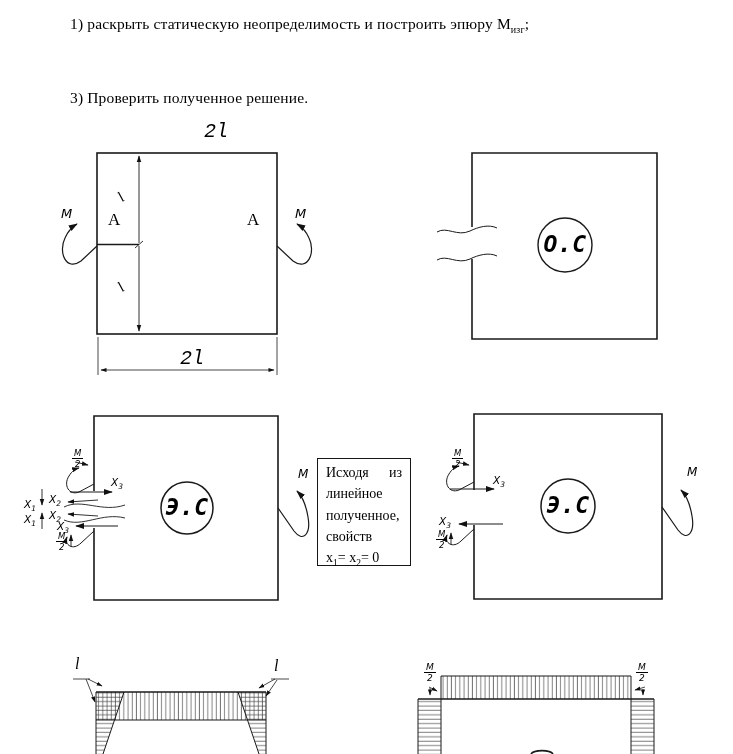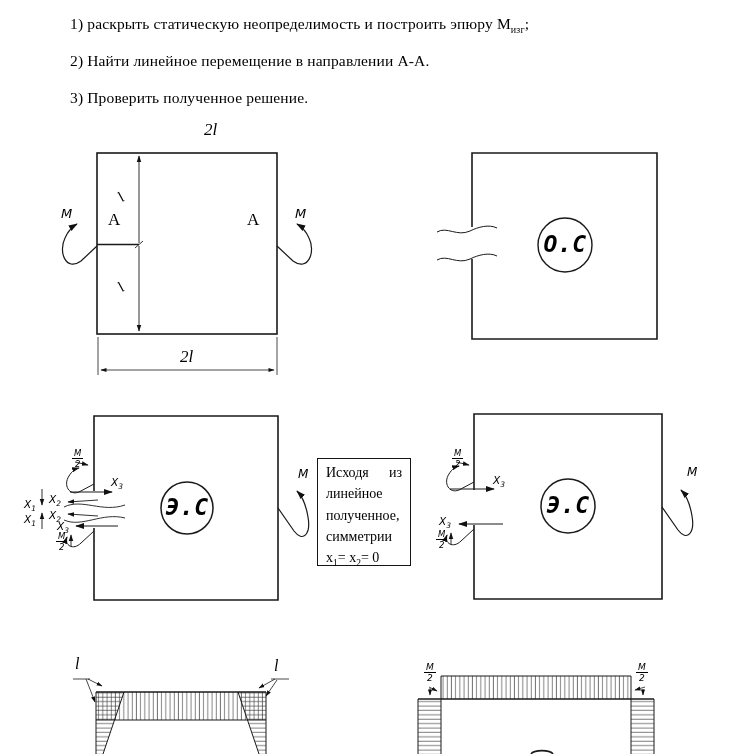--- a/index.html
+++ b/index.html
@@ -2,21 +2,21 @@
 <html><head>
 <meta charset="utf-8">
 <style>
   html,body{margin:0;padding:0;background:#fff;}
   #page{position:relative;width:733px;height:754px;background:#ffffff;overflow:hidden;
         font-family:"Liberation Serif",serif;color:#000;}
   .task{position:absolute;left:70px;font-size:15.5px;white-space:nowrap;letter-spacing:.15px;}
   .task sub{font-size:10px;}
   svg.linework{position:absolute;left:0;top:0;}
   .lbl{position:absolute;white-space:nowrap;}
-  .dim{font-family:Liberation Serif, serif;font-style:italic;font-size:17px;}
+  .dim{font-family:Liberation Mono, monospace;font-style:italic;font-size:20px;}
   .dimsm{font-family:"Liberation Serif",serif;font-style:italic;font-size:16px;}
   .rot{font-family:"Liberation Serif",serif;font-style:italic;font-size:15px;transform:rotate(-38deg);}
   .serifA{font-family:"Liberation Serif",serif;font-size:17px;}
   .draft{font-family:"DejaVu Sans",sans-serif;font-style:italic;font-size:13px;}
   .circ{font-family:"DejaVu Sans Mono",monospace;font-weight:bold;font-style:italic;
         font-size:23px;transform:translate(-50%,-54%);letter-spacing:.5px;}
   .xlbl{font-family:"DejaVu Sans",sans-serif;font-style:italic;font-size:10.5px;}
   .xlbl .s{font-size:7.5px;position:relative;top:2.5px;}
   .frac{position:absolute;display:flex;flex-direction:column;align-items:center;
         font-family:"DejaVu Sans",sans-serif;font-style:italic;font-size:8.5px;line-height:8.5px;}
@@ -26,21 +26,20 @@
         border:1.6px solid #151515;padding:3px 8px;font-size:14px;line-height:21.3px;}
   .note .j{display:flex;justify-content:space-between;}
   .note sub{font-size:9.5px;}
 </style>
 </head>
 <body>
 
 <div id="page">
 
   <div class="task" style="top:15px"><span>1) раскрыть статическую неопределимость и построить эпюру М</span><sub>изг</sub><span>;</span></div>
-  <div class="task" style="top:52px">2) Найти линейное перемещение в направлении А-А.</div>
   <div class="task" style="top:89px">3) Проверить полученное решение.</div>
 
   <svg class="linework" width="733" height="754" viewBox="0 0 733 754">
     <defs>
       <marker id="ar" viewBox="0 0 10 10" refX="8.6" refY="5" markerWidth="8" markerHeight="8" orient="auto-start-reverse">
           <path d="M0,1.8 L9.5,5 L0,8.2 z" fill="#111"></path>
         </marker>
       <pattern id="pv" width="4.2" height="8" patternUnits="userSpaceOnUse">
         <path d="M2,0 V8" stroke="#3a3a3a" stroke-width="0.7"></path>
         </pattern>
@@ -165,21 +164,21 @@
   <div class="lbl xlbl" style="left:24px;top:513px"><span>X</span><span class="s">1</span></div>
   <div class="lbl xlbl" style="left:57px;top:520px"><span>X</span><span class="s">3</span></div>
 
   <div class="note">
     <div class="j">
         <span>Исходя</span>
         <span>из</span>
       </div>
     <div>линейное</div>
     <div>полученное,</div>
-    <div>симметрии</div>
+    <div>свойств</div>
     <div><span>x</span><sub>1</sub><span>= x</span><sub>2</sub><span>= 0</span></div>
   </div>
 
   <div class="lbl circ" style="left:568px;top:506px">Э.С</div>
   <div class="lbl draft" style="left:687px;top:465px;font-size:12px">M</div>
   <div class="frac" style="left:452px;top:449px">
     <span class="n">M</span>
     <span class="d">2</span>
   </div>
   <div class="frac" style="left:436px;top:530px">

